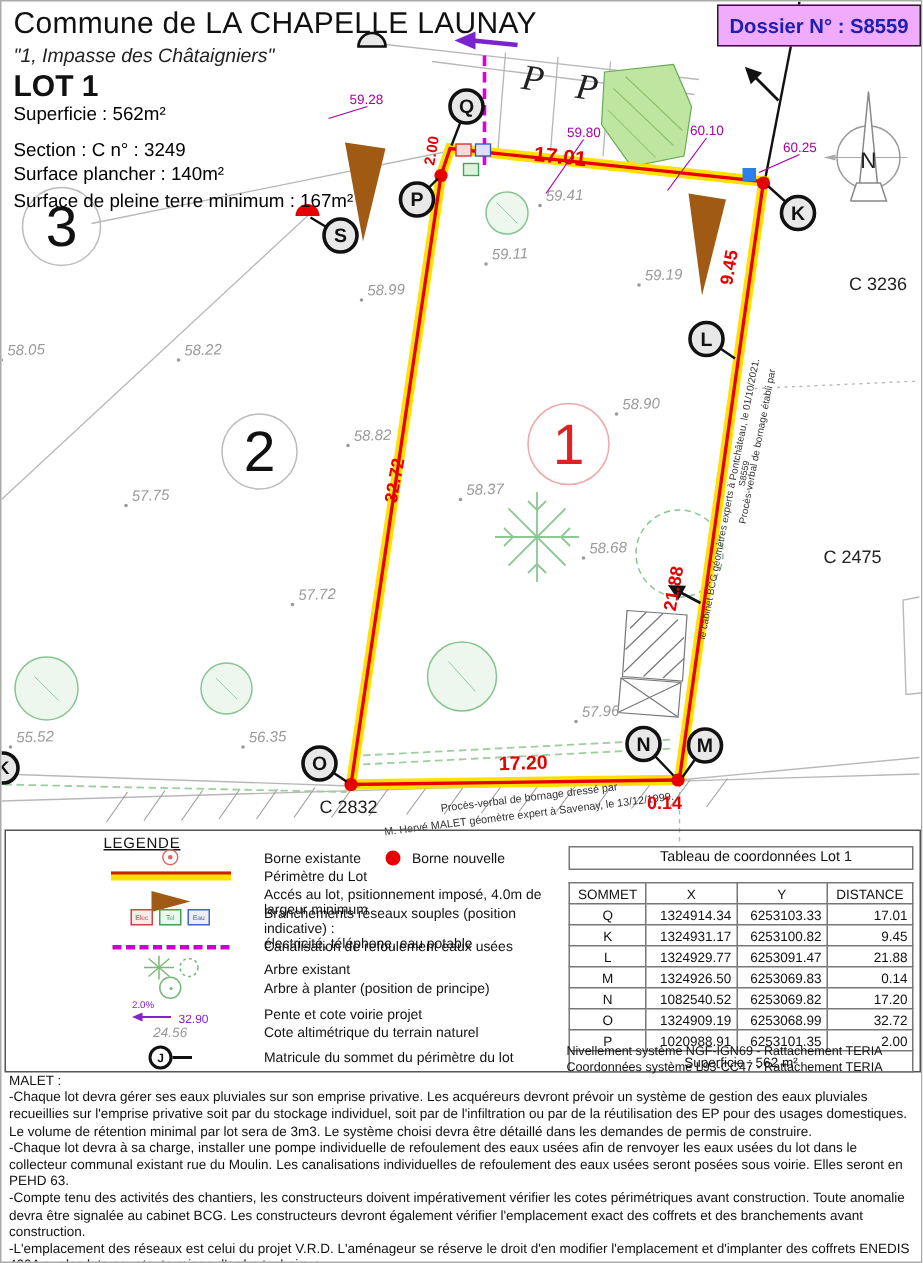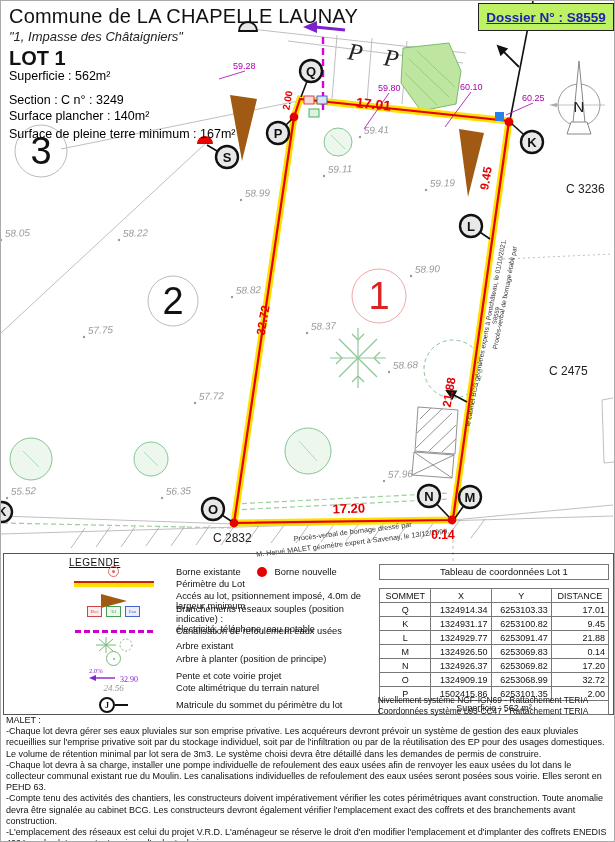--- a/index.html
+++ b/index.html
@@ -6,26 +6,26 @@
   .page{position:relative;width:615px;height:842px;background:#fff;overflow:hidden;
         font-family:"Liberation Sans",sans-serif;color:#111;border:1px solid #aaa;box-sizing:border-box;}
   .abs{position:absolute;}
   svg{position:absolute;left:0;top:0;}
   .commune{left:8px;top:4px;font-size:20px;letter-spacing:.2px;}
   .address{left:8px;top:28px;font-size:13px;font-style:italic;color:#222;}
   .lot-title{left:8px;top:46px;font-size:20px;font-weight:bold;}
   .info{left:8px;font-size:12.5px;color:#000000;}
   .dossier{left:477px;top:2px;width:134px;height:26px;border:1.4px solid #222;
            display:flex;align-items:center;justify-content:center;
-           color:#2020b0;font-weight:bold;font-size:13.5px;background:#bef264;text-decoration:underline;}
+           color:#2020b0;font-weight:bold;font-size:13.5px;background:#f0abfc;}
   .bigbox{left:2px;top:552px;width:609px;height:160px;border:1px solid #555;background:transparent;}
   
   .legend{left:50px;top:556px;width:330px;font-size:9.3px;}
   .legend .row{position:absolute;display:flex;align-items:center;}
-  .legend .sym{width:125px;display:flex;align-items:flex-start;justify-content:center;flex:none;font-family:Liberation Serif, serif;}
+  .legend .sym{width:125px;display:flex;align-items:flex-start;justify-content:center;flex:none;}
   .leg-title{position:absolute;left:18px;top:0px;font-size:10px;text-decoration:underline;letter-spacing:.5px;}
   .borne-ex{width:9px;height:9px;border:1.5px solid #e06666;border-radius:50%;display:flex;align-items:center;justify-content:center;}
   .borne-ex i{width:3px;height:3px;background:#e06666;border-radius:50%;}
   .borne-nv{width:10px;height:10px;background:#e60000;border-radius:50%;}
   .perim{width:80px;height:4px;background:#ffe000;border-top:2px solid #cc2200;}
   .acces{width:0;height:0;border-left:26px solid #a05a14;border-top:7px solid transparent;border-bottom:7px solid transparent;}
   .bxr{width:13px;height:9px;border:1px solid #cc4444;color:#cc4444;background:#fbecec;font-size:4.5px;display:flex;align-items:center;justify-content:center;margin:0 2px;}
   .bxg{border-color:#44a055;color:#44a055;background:#ecf7ee;}
   .bxb{border-color:#4466cc;color:#4466cc;background:#eceffb;}
   .canal{width:78px;border-top:3px dashed #cc00cc;}
@@ -444,33 +444,33 @@
             <td class="num">21.88</td>
           </tr>
           <tr>
             <td class="ctr">M</td>
             <td class="num">1324926.50</td>
             <td class="num">6253069.83</td>
             <td class="num">0.14</td>
           </tr>
           <tr>
             <td class="ctr">N</td>
-            <td class="num">1324926.37</td>
+            <td class="num">1082540.52</td>
             <td class="num">6253069.82</td>
             <td class="num">17.20</td>
           </tr>
           <tr>
             <td class="ctr">O</td>
             <td class="num">1324909.19</td>
             <td class="num">6253068.99</td>
             <td class="num">32.72</td>
           </tr>
           <tr>
             <td class="ctr">P</td>
-            <td class="num">1502415.86</td>
+            <td class="num">1020988.91</td>
             <td class="num">6253101.35</td>
             <td class="num">2.00</td>
           </tr>
         </tbody>
       <tfoot>
           <tr>
             <td colspan="4" class="foot">Superficie : 562 m²</td>
           </tr>
         </tfoot>
     </table>

